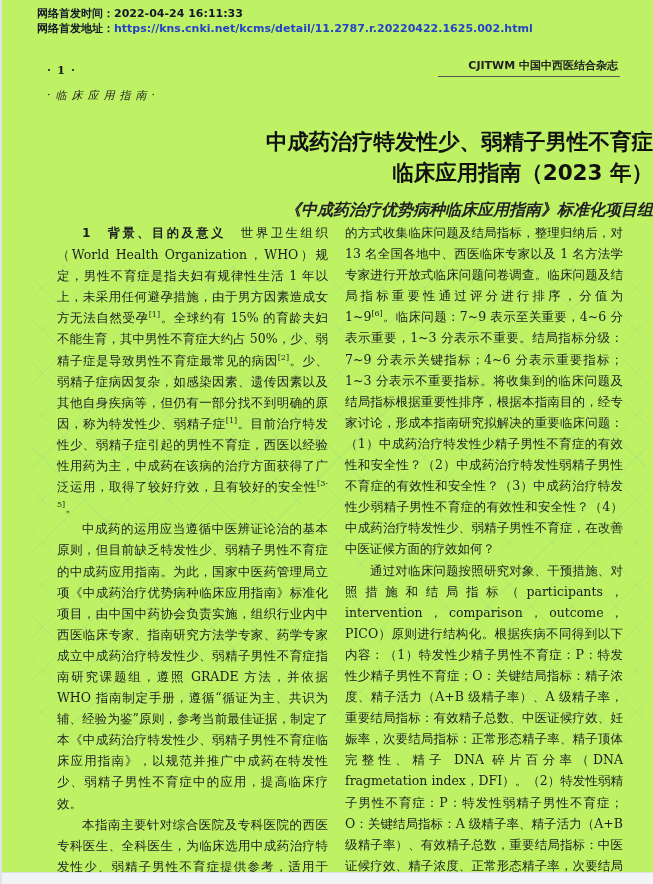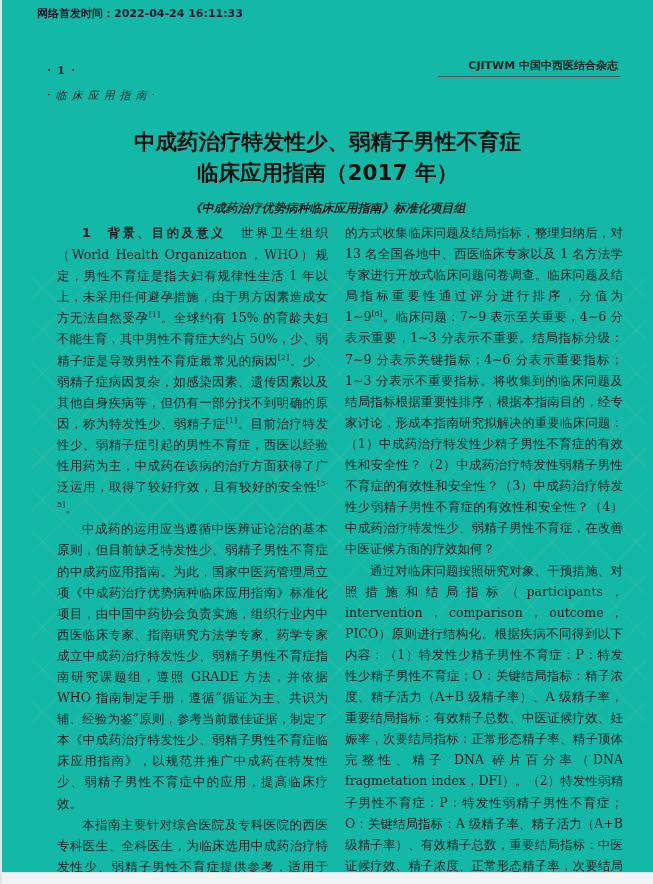--- a/index.html
+++ b/index.html
@@ -1,19 +1,19 @@
 <!DOCTYPE html>
 <html lang="zh"><head>
 <meta charset="utf-8">
 <style>
   html,body{margin:0;padding:0;background:#f2f3f5;}
   .page{
     position:relative;
     width:653px;height:884px;
-    background:#14b8a6;
+    background:#bef264;
     border-left:2px solid #e3e4e6;
     box-sizing:border-box;
     overflow:hidden;
     font-family:"DejaVu Serif","Liberation Serif",serif;
     color:#1c1d22;
   }
   .bottom-strip{
     position:absolute;left:0;right:0;bottom:0;height:11px;
     background:#f2f3f5;border-top:1px solid #dfe0e2;
   }
@@ -40,27 +40,27 @@
   .journal{
     font-family:"DejaVu Sans","Liberation Sans",sans-serif;
     font-weight:bold;font-size:11px;color:#222;
     border-bottom:1.5px solid #555;padding:0 2px 3px 30px;text-align:right;
   }
   .section-marker{
     position:absolute;left:45px;top:88px;
     font-style:italic;font-size:11px;letter-spacing:5px;color:#222;
   }
   .title-block{
-    position:absolute;left:0;right:0;top:126px;text-align:center;
+    position:absolute;left:0;right:0;top:126px;text-align:right;
     font-weight:bold;font-size:21.5px;line-height:31px;color:#111;
     font-family:"DejaVu Sans","Liberation Sans",sans-serif;
   }
   .byline{
-    position:absolute;left:0;right:0;top:200px;text-align:center;
-    font-style:italic;font-weight:bold;font-size:12px;color:#222;
+    position:absolute;left:0;right:0;top:200px;text-align:right;
+    font-style:italic;font-weight:bold;font-size:16px;color:#222;
   }
   .columns{
     position:absolute;left:55px;top:222px;width:566px;
     display:flex;gap:17px;
   }
   .col{font-size:12.5px;line-height:21.1px;text-align:justify;}
   .col-left{width:271px;display:flex;flex-direction:column;min-height:612px;}
   .col-right{width:278px;}
   .para{margin:0;text-indent:2em;}
   .para.noindent{text-indent:0;}
@@ -69,32 +69,33 @@
 </style>
 </head>
 <body>
 
 <div class="page">
 
   <div class="watermark"></div>
 
   <div class="meta">
     <div><span>网络首发时间：</span><span>2022-04-24 16:11:33</span></div>
+    <div><span>网络首发地址：</span><a class="url" href="#">https://kns.cnki.net/kcms/detail/11.2787.r.20220422.1625.002.html</a></div>
   </div>
 
   <div class="header-row">
     <span class="page-num">· 1 ·</span>
     <span class="journal">CJITWM 中国中西医结合杂志</span>
   </div>
 
   <div class="section-marker">·临床应用指南·</div>
 
   <div class="title-block">
     <div>中成药治疗特发性少、弱精子男性不育症</div>
-    <div>临床应用指南（2017 年）</div>
+    <div>临床应用指南（2023 年）</div>
   </div>
 
   <div class="byline">《中成药治疗优势病种临床应用指南》标准化项目组</div>
 
   <div class="columns">
     <div class="col col-left">
       <div>
           <p class="para"><b>1　背景、目的及意义</b>　世界卫生组织（World Health Organization，WHO）规定，男性不育症是指夫妇有规律性生活 1 年以上，未采用任何避孕措施，由于男方因素造成女方无法自然受孕<sup>[1]</sup>。全球约有 15% 的育龄夫妇不能生育，其中男性不育症大约占 50%，少、弱精子症是导致男性不育症最常见的病因<sup>[2]</sup>。少、弱精子症病因复杂，如感染因素、遗传因素以及其他自身疾病等，但仍有一部分找不到明确的原因，称为特发性少、弱精子症<sup>[1]</sup>。目前治疗特发性少、弱精子症引起的男性不育症，西医以经验性用药为主，中成药在该病的治疗方面获得了广泛运用，取得了较好疗效，且有较好的安全性<sup>[3-5]</sup>。</p>
           <p class="para">中成药的运用应当遵循中医辨证论治的基本原则，但目前缺乏特发性少、弱精子男性不育症的中成药应用指南。为此，国家中医药管理局立项《中成药治疗优势病种临床应用指南》标准化项目，由中国中药协会负责实施，组织行业内中西医临床专家、指南研究方法学专家、药学专家成立中成药治疗特发性少、弱精子男性不育症指南研究课题组，遵照 GRADE 方法，并依据 WHO 指南制定手册，遵循“循证为主、共识为辅、经验为鉴”原则，参考当前最佳证据，制定了本《中成药治疗特发性少、弱精子男性不育症临床应用指南》，以规范并推广中成药在特发性少、弱精子男性不育症中的应用，提高临床疗效。</p>
           <p class="para">本指南主要针对综合医院及专科医院的西医专科医生、全科医生，为临床选用中成药治疗特发性少、弱精子男性不育症提供参考，适用于《国际疾病分类第十一次修订本（ICD-11）中文版》疾病名称为男性不育症（编码：GB04）的治疗。</p>

